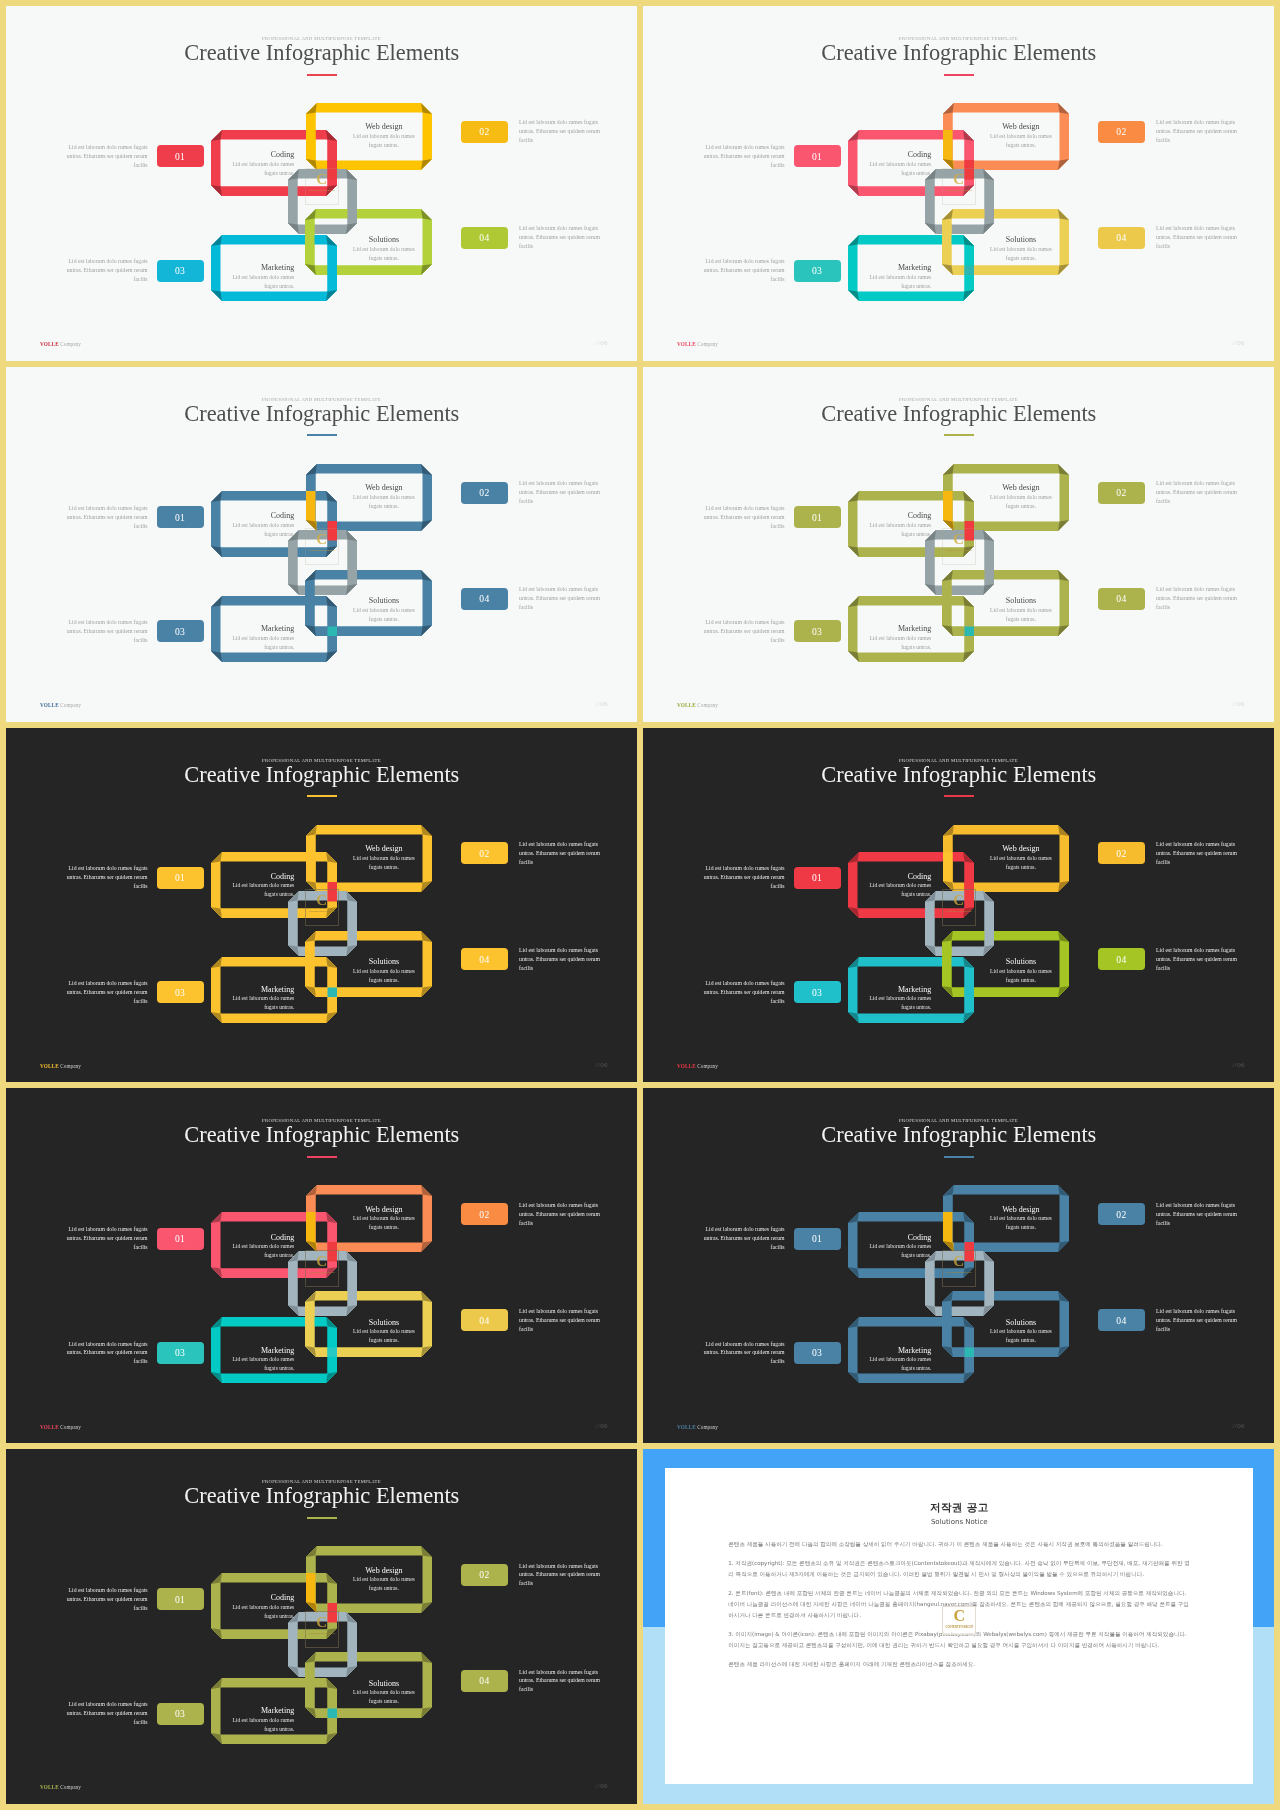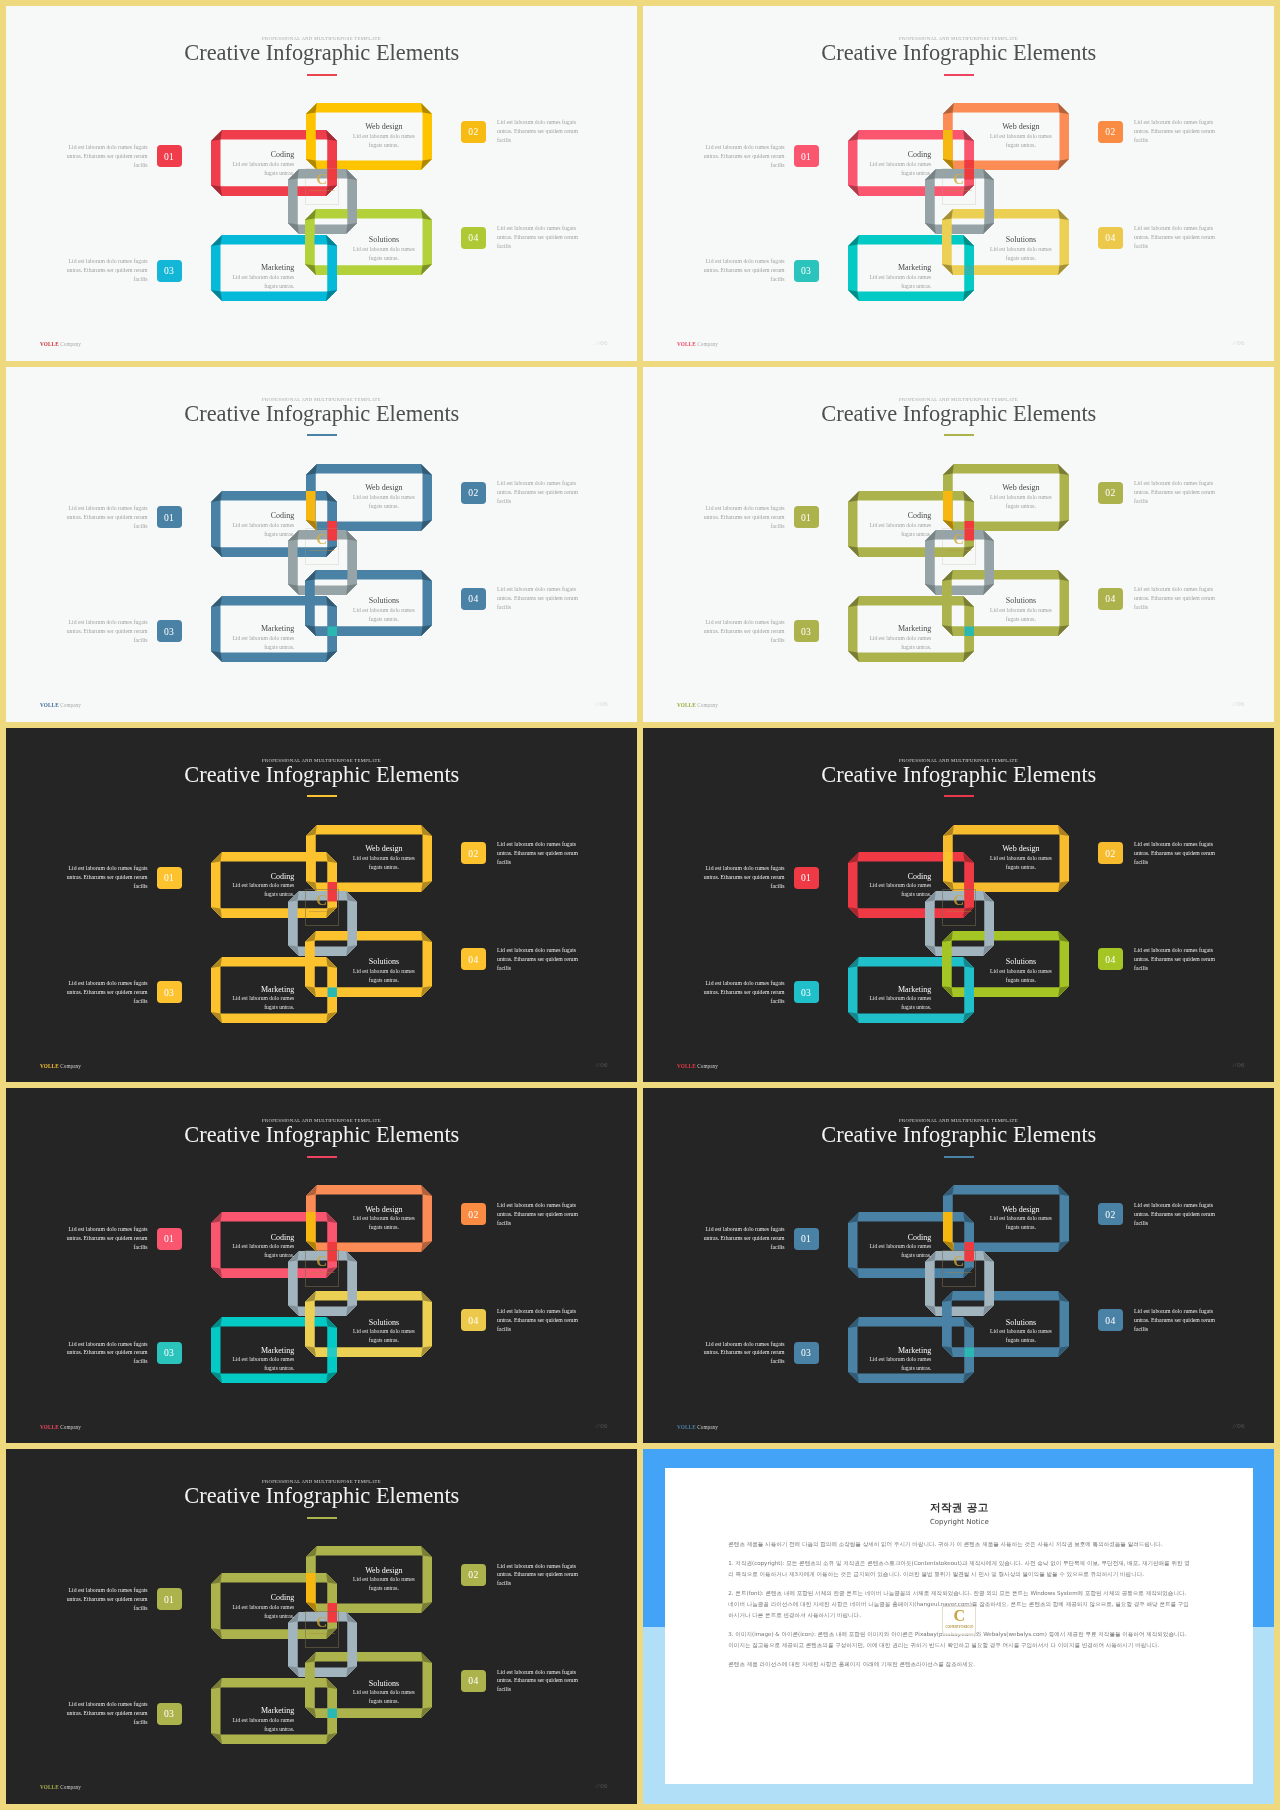--- a/index.html
+++ b/index.html
@@ -18,21 +18,21 @@
 .card{position:absolute}
 .card h4{margin:0;font-size:8px;font-weight:400;line-height:1.05;color:#4a4a4a;white-space:nowrap}
 .card p{margin:0.2px 0 0;font-size:5.6px;color:#a2a2a2;line-height:1.6;width:64px}
 .card.l{text-align:center}
 .card.r{text-align:right}
 .card.r p{margin-left:auto}
 .side{position:absolute;display:flex;align-items:center}
 .side .desc{font-size:5.75px;line-height:1.55;color:#a2a2a2;width:90px}
 .side.l .desc{text-align:right;margin-right:9px}
 .side.r .desc{text-align:left;margin-left:11px}
-.badge{width:25px;height:22px;border-radius:3.8px;display:flex;align-items:center;
+.badge{width:47px;height:22px;border-radius:3.8px;display:flex;align-items:center;
  justify-content:center;color:#fff;font-size:9.6px;flex:none;letter-spacing:.35px;
  font-variant-numeric:oldstyle-nums;font-feature-settings:"onum" 1}
 .footer{position:absolute;left:34px;bottom:13.5px;font-size:5.2px;letter-spacing:.05px;white-space:nowrap}
 .footer b{font-weight:700;letter-spacing:.15px}
 .footer .co{color:#a8a8a8;font-weight:400;margin-left:1.5px}
 .pagenum{position:absolute;right:29px;bottom:13.5px;font-size:7px;color:#d8d8d8;letter-spacing:.4px}
 .dark .title{color:#f3f3f3}
 .dark .eyebrow{color:#dcdcdc}
 .dark .card h4{color:#fafafa}
 .dark .card p{color:#e2e2e2}
@@ -1817,21 +1817,21 @@
         <div class="footer"><b style="color:#adb34c">VOLLE</b><span class="co">Company</span></div>
         <div class="pagenum">//06</div>
       </div>
     </div>
     <div class="tile" style="left:643px;top:1449.2px">
       <div class="cr">
         <div class="lower"></div>
         <div class="sheet">
           <div class="pad">
             <h3>저작권 공고</h3>
-            <div class="en">Copyright Notice</div>
+            <div class="en">Solutions Notice</div>
             <div class="body">
               <p>콘텐츠 제품을 사용하기 전에 다음의 합의에 소장됩을 상세히 읽어 주시기 바랍니다. 귀하가 이 콘텐츠 제품을 사용하는 것은 사용시 저작권 보호에 동의하셨음을 알려드립니다.</p>
               <p>1. 저작권(copyright): 모든 콘텐츠의 소유 및 저작권은 콘텐츠스토크아웃(Contentstokeout)과 제작사에게 있습니다. 사전 승낙 없이 무단복제 이보, 무단전재, 배포, 재기판매를 위한 영리 목적으로 이용하거나 제3자에게 이용하는 것은 금지되어 있습니다. 이러한 불법 행위가 발견될 시 민사 및 형사상의 불이익을 받을 수 있으므로 유의하시기 바랍니다.</p>
               <p>2. 폰트(font): 콘텐츠 내에 포함된 서체의 한글 폰트는 네이버 나눔글꼴의 서체로 제작되었습니다. 한글 외의 모든 폰트는 Windows System에 포함된 서체의 공통으로 제작되었습니다. 네이버 나눔글꼴 라이선스에 대한 자세한 사항은 네이버 나눔글꼴 홈페이지(hangeul.naver.com)를 참조하세요. 폰트는 콘텐츠의 함께 제공되지 않으므로, 필요할 경우 해당 폰트를 구입하시거나 다른 폰트로 변경하셔 사용하시기 바랍니다.</p>
               <p>3. 이미지(image) &amp; 아이콘(icon): 콘텐츠 내에 포함된 이미지와 아이콘은 Pixabay(pixabay.com)와 Webalys(webalys.com) 등에서 제공한 무료 저작물을 이용하여 제작되었습니다. 이미지는 참고용으로 제공되고 콘텐츠의를 구성하지만, 이에 대한 권리는 귀하가 반드시 확인하고 필요할 경우 여시를 구입하셔서 다 이미지를 변경하여 사용하시기 바랍니다.</p>
               <p>콘텐츠 제품 라이선스에 대한 자세한 사항은 홈페이지 아래에 기재한 콘텐츠라이선스를 참조하세요.</p>
             </div>
           </div>
         </div>
         <div class="wmk">

